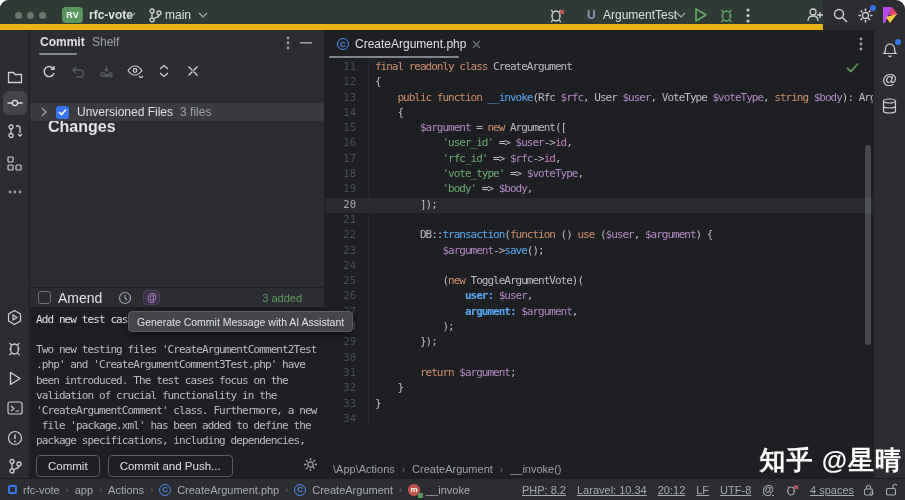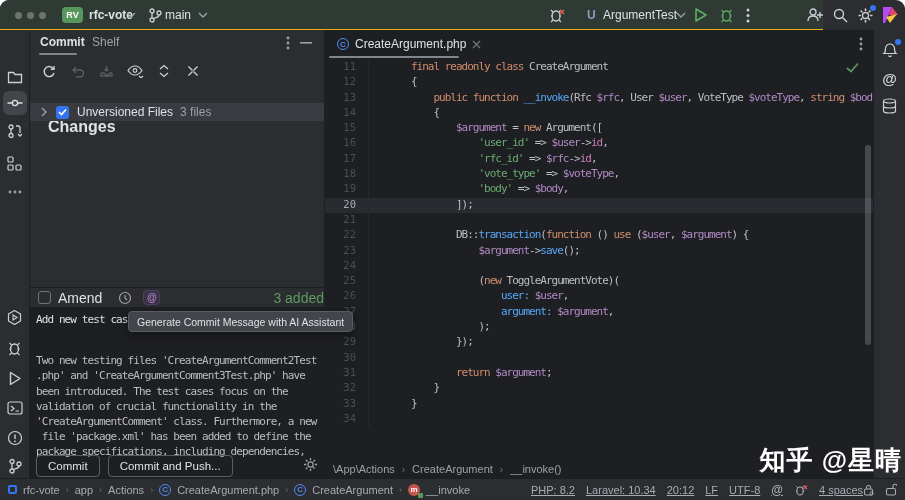--- a/index.html
+++ b/index.html
@@ -4,21 +4,21 @@
 <style>
   html,body{margin:0;padding:0;background:#ffffff;}
   *{box-sizing:border-box;}
   .app{position:relative;width:905px;height:500px;background:#2B2D30;overflow:hidden;
        font-family:"Liberation Sans",sans-serif;border-radius:9px 9px 0 0;
        -webkit-font-smoothing:antialiased;}
   svg{display:block;}
 
   
   .topbar{position:absolute;left:0;top:0;width:823px;height:30px;background:#2E3A33;
-          border-bottom:1px solid #eab308;text-align:center;}
+          border-bottom:6px solid #eab308;text-align:center;}
   .dot{position:absolute;top:12px;width:7px;height:7px;border-radius:50%;background:#6E746D;}
   .proj-badge{position:absolute;left:62px;top:7px;width:21px;height:16px;border-radius:4px;
               background:#57965C;color:#fff;font-size:9px;font-weight:bold;
               display:flex;align-items:center;justify-content:center;}
   .tb-text{position:absolute;top:8px;font-size:12px;color:#DFE1E5;font-weight:600;}
   .tb-icon{position:absolute;top:7px;}
   .run-cfg{position:absolute;top:8px;font-size:12px;color:#DFE1E5;}
   .badge-dot{position:absolute;width:6px;height:6px;border-radius:50%;background:#3574F0;}
 
   
@@ -43,50 +43,50 @@
   .cp-row{position:absolute;left:0;top:73px;right:0;height:18px;background:#393B40;
           display:flex;align-items:center;font-size:12px;}
   .chk{width:13px;height:13px;border-radius:3px;flex:none;}
   .chk.checked{background:#3574F0;display:flex;align-items:center;justify-content:center;}
   .chk.empty{border:1px solid #6F737A;background:transparent;}
   .cp-bottom{position:absolute;left:0;right:0;top:257px;height:20px;border-top:1px solid #1E1F22;
              display:flex;align-items:center;background:#2B2D30;}
   .ai-badge{width:17px;height:15px;border-radius:4px;background:#3B3147;border:1px solid #4D4160;
             display:flex;align-items:center;justify-content:center;color:#B189C5;
             font-size:10px;font-weight:bold;}
-  .added-badge{position:absolute;right:0;font-size:14px;color:#5C9A61;}
+  .added-badge{position:absolute;right:22px;font-size:11px;color:#5C9A61;}
   .cp-msg{position:absolute;left:0;right:0;top:277px;bottom:0;background:#1E1F22;
           font-family:"DejaVu Sans Mono",monospace;font-size:11px;letter-spacing:-0.9px;
           color:#BCBEC4;line-height:15.2px;padding:5px 0 0 6px;}
   .cp-msg .title{color:#DFE1E5;}
-  .cp-msg .body{margin-top:26px;white-space:pre;}
+  .cp-msg .body{margin-top:15px;white-space:pre;}
   .cp-buttons{position:absolute;left:6px;top:148px;display:flex;gap:8px;}
   .btn{height:22px;padding:0 11px;border:1px solid #5A5D63;border-radius:4px;background:transparent;
        color:#DFE1E5;font-size:11.5px;font-family:"Liberation Sans",sans-serif;letter-spacing:0;
        display:flex;align-items:center;}
   .cp-gear{position:absolute;right:6px;top:150px;}
 
   
   .editor{position:absolute;left:325px;top:30px;width:548px;bottom:22px;background:#1E1F22;overflow:hidden;}
   .tabbar{position:absolute;left:0;top:0;right:0;height:28px;}
   .tab{position:absolute;left:4px;top:0;height:28px;display:flex;align-items:center;gap:6px;
        padding:0 8px;font-size:12px;color:#DFE1E5;}
   .tab-underline{position:absolute;left:4px;top:26px;width:130px;height:2px;background:#81858C;border-radius:1px;}
   .tab-more{position:absolute;right:10px;top:7px;}
   .code-area{position:absolute;left:0;top:28px;right:0;bottom:18px;overflow:hidden;
              font-family:"DejaVu Sans Mono",monospace;font-size:11px;letter-spacing:-1px;}
   .code-line{height:15.3px;white-space:pre;display:flex;}
   .code-line .ln{flex:none;width:44px;text-align:right;padding-right:12px;color:#494E57;
                  font-size:10.5px;letter-spacing:0;border-right:1px solid #26282B;}
-  .code-line .code{padding-left:6px;margin-left:36px;}
+  .code-line .code{padding-left:6px;}
   .code-line.current{background:#292B30;}
   .code-line.current .ln{color:#A9ABB2;}
   .tk-kw{color:var(--tk-kw);}  .tk-cls{color:var(--tk-cls);} .tk-fn{color:var(--tk-fn);}
   .tk-var{color:var(--tk-var);}.tk-prop{color:var(--tk-prop);}.tk-str{color:var(--tk-str);}
-  .tk-narg{color:var(--tk-narg);}.tk-plain{color:var(--tk-plain);}
+  .tk-narg{color:var(--tk-narg);font-weight:bold;}.tk-plain{color:var(--tk-plain);}
   .ed-check{position:absolute;right:14px;top:32px;}
   .ed-scrollbar{position:absolute;right:2px;top:115px;width:6px;height:200px;border-radius:3px;
                 background:rgba(166,170,180,0.30);}
   .ed-breadcrumbs{position:absolute;left:0;right:0;bottom:0;height:18px;background:#1E1F22;
                   display:flex;align-items:center;gap:7px;padding-left:8px;
                   font-size:11px;color:#9DA0A8;}
   .ed-breadcrumbs .sep{color:#6F737A;font-size:10px;}
 
   
   .statusbar{position:absolute;left:0;right:0;bottom:0;height:22px;background:#2B2D30;
@@ -460,21 +460,21 @@
       <span>Laravel: 10.34</span>
       <span>20:12</span>
       <span>LF</span>
       <span>UTF-8</span>
       <span style="font-size:12px;font-weight:bold">@</span>
       <svg width="14" height="14">
         <ellipse cx="6" cy="8" rx="3.2" ry="4" fill="none" stroke="#A8ABB2" stroke-width="1.1"></ellipse>
         <path d="M3.8 4.8L2.3 3.3 M8.2 4.8l1.5-1.5 M2 8h1.5 M8.8 8h1.5" stroke="#A8ABB2" stroke-width="1"></path>
         <path d="M9.5 2.5l3.5 3.5 M13 2.5L9.5 6" stroke="#DB5C5C" stroke-width="1.3"></path>
         </svg>
-      <span style="display:flex;align-items:flex-end;gap:0">
+      <span style="display:flex;align-items:flex-end;gap:9px">
         <span>4 spaces</span>
         <svg width="11" height="12">
           <rect x="1.5" y="5" width="8" height="6" rx="1.5" fill="none" stroke="#A8ABB2" stroke-width="1.1"></rect>
           <path d="M3.5 5V3.5a2 2 0 0 1 4 0V5" fill="none" stroke="#A8ABB2" stroke-width="1.1"></path>
           <circle cx="8.5" cy="9.5" r="1.6" fill="none" stroke="#A8ABB2" stroke-width="0.9"></circle>
           </svg>
         </span>
       <svg width="12" height="13">
         <rect x="1.5" y="5.5" width="9" height="6.5" rx="1.5" fill="none" stroke="#A8ABB2" stroke-width="1.1"></rect>
         <path d="M8 5.5V3.5a2 2 0 0 1 4-.5" fill="none" stroke="#A8ABB2" stroke-width="1.1"></path>

